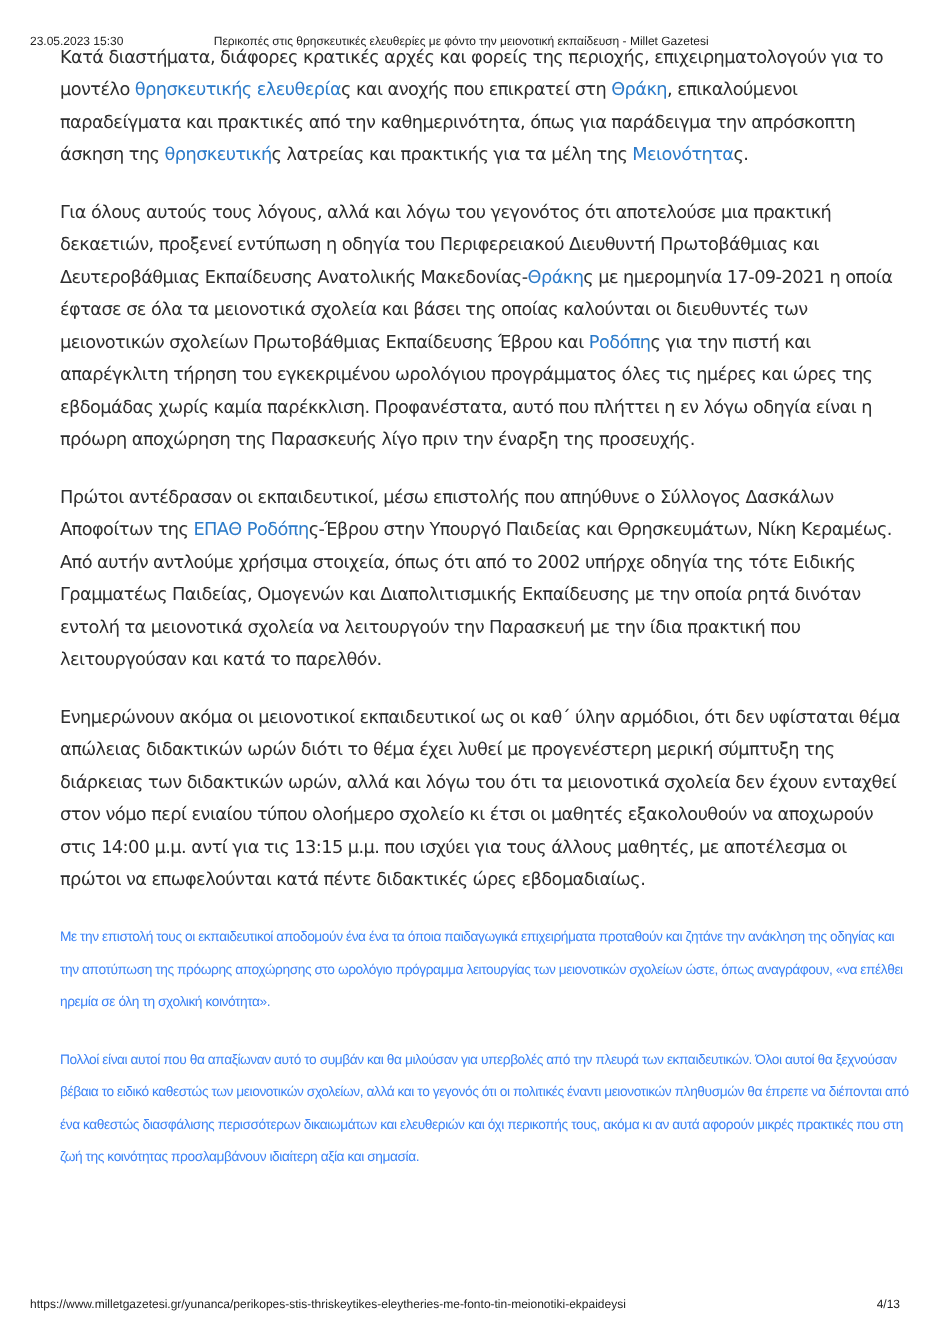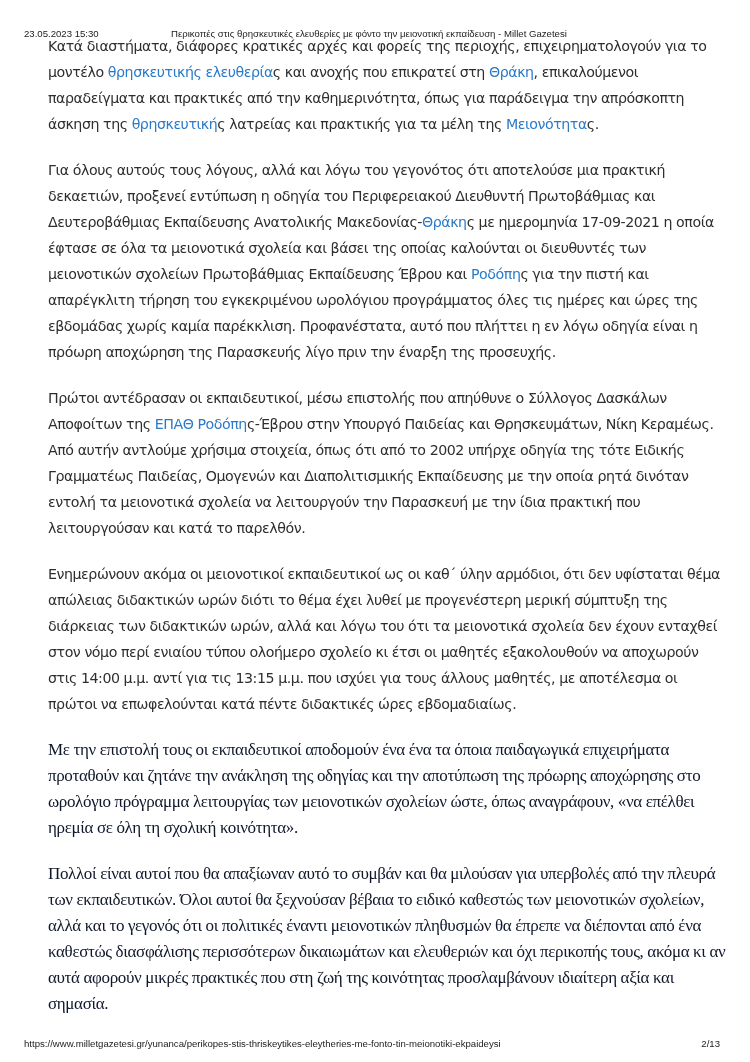--- a/index.html
+++ b/index.html
@@ -6,21 +6,21 @@
   body { width: 750px; height: 1062px; position: relative; overflow: hidden; font-family: "Liberation Sans", "DejaVu Sans", sans-serif; color: #2b2b2b; }
   .print-header { position: absolute; top: 28px; left: 24px; right: 24px; height: 14px; font-size: 9.6px; color: #222; }
   .print-header .date { position: absolute; left: 0; top: 0; }
   .print-header .title { position: absolute; left: 147px; top: 0; white-space: nowrap; }
   .print-footer { position: absolute; top: 1038px; left: 24px; right: 24px; font-size: 9.6px; color: #222; }
   .print-footer .url { position: absolute; left: 0; top: 0; white-space: nowrap; }
   .print-footer .page { position: absolute; right: 6px; top: 0; }
   .article { position: absolute; left: 48px; top: 33px; width: 680px; font-family: "DejaVu Sans", "Liberation Sans", sans-serif; font-size: 14.2px; letter-spacing: -0.45px; line-height: 26px; color: #2e2e2e; }
   .article p { margin: 0 0 20px 0; }
   .article a { color: #2a7ac9; text-decoration: none; text-align: center; }
-  .article .alt { font-family: Liberation Serif, serif; font-size: 17px; letter-spacing: -0.35px; color: #0f172a; }
+  .article .alt { font-family: Liberation Sans, sans-serif; font-size: 11px; letter-spacing: -0.35px; color: #3b82f6; }
 </style>
 </head>
 <body>
 
 <div class="print-header">
   <span class="date">23.05.2023 15:30</span>
   <span class="title">Περικοπές στις θρησκευτικές ελευθερίες με φόντο την μειονοτική εκπαίδευση - Millet Gazetesi</span>
 </div>
 
 <div class="article">
@@ -34,14 +34,14 @@
   <p><span>Ενημερώνουν ακόμα οι μειονοτικοί εκπαιδευτικοί ως οι καθ΄ ύλην αρμόδιοι, ότι δεν υφίσταται θέμα απώλειας διδακτικών ωρών διότι το θέμα έχει λυθεί με προγενέστερη μερική σύμπτυξη της διάρκειας των διδακτικών ωρών, αλλά και λόγω του ότι τα μειονοτικά σχολεία δεν έχουν ενταχθεί στον νόμο περί ενιαίου τύπου ολοήμερο σχολείο κι έτσι οι μαθητές εξακολουθούν να αποχωρούν στις 14:00 μ.μ. αντί για τις 13:15 μ.μ. που ισχύει για τους άλλους μαθητές, με αποτέλεσμα οι πρώτοι να επωφελούνται κατά πέντε διδακτικές ώρες εβδομαδιαίως.</span></p>
 
   <p class="alt"><span>Με την επιστολή τους οι εκπαιδευτικοί αποδομούν ένα ένα τα όποια παιδαγωγικά επιχειρήματα προταθούν και ζητάνε την ανάκληση της οδηγίας και την αποτύπωση της πρόωρης αποχώρησης στο ωρολόγιο πρόγραμμα λειτουργίας των μειονοτικών σχολείων ώστε, όπως αναγράφουν, «να επέλθει ηρεμία σε όλη τη σχολική κοινότητα».</span></p>
 
   <p class="alt"><span>Πολλοί  είναι αυτοί που θα απαξίωναν αυτό το συμβάν και θα μιλούσαν για υπερβολές από την πλευρά των εκπαιδευτικών. Όλοι αυτοί θα ξεχνούσαν βέβαια το ειδικό καθεστώς των μειονοτικών σχολείων, αλλά και το γεγονός ότι οι πολιτικές έναντι μειονοτικών πληθυσμών θα έπρεπε να διέπονται από ένα καθεστώς διασφάλισης περισσότερων δικαιωμάτων και ελευθεριών και όχι περικοπής τους, ακόμα κι αν αυτά αφορούν μικρές πρακτικές που στη ζωή της κοινότητας προσλαμβάνουν ιδιαίτερη αξία και σημασία.</span></p>
 
 </div>
 
 <div class="print-footer">
   <span class="url">https://www.milletgazetesi.gr/yunanca/perikopes-stis-thriskeytikes-eleytheries-me-fonto-tin-meionotiki-ekpaideysi</span>
-  <span class="page">2/13</span>
+  <span class="page">4/13</span>
 </div>
 
 </body></html>

